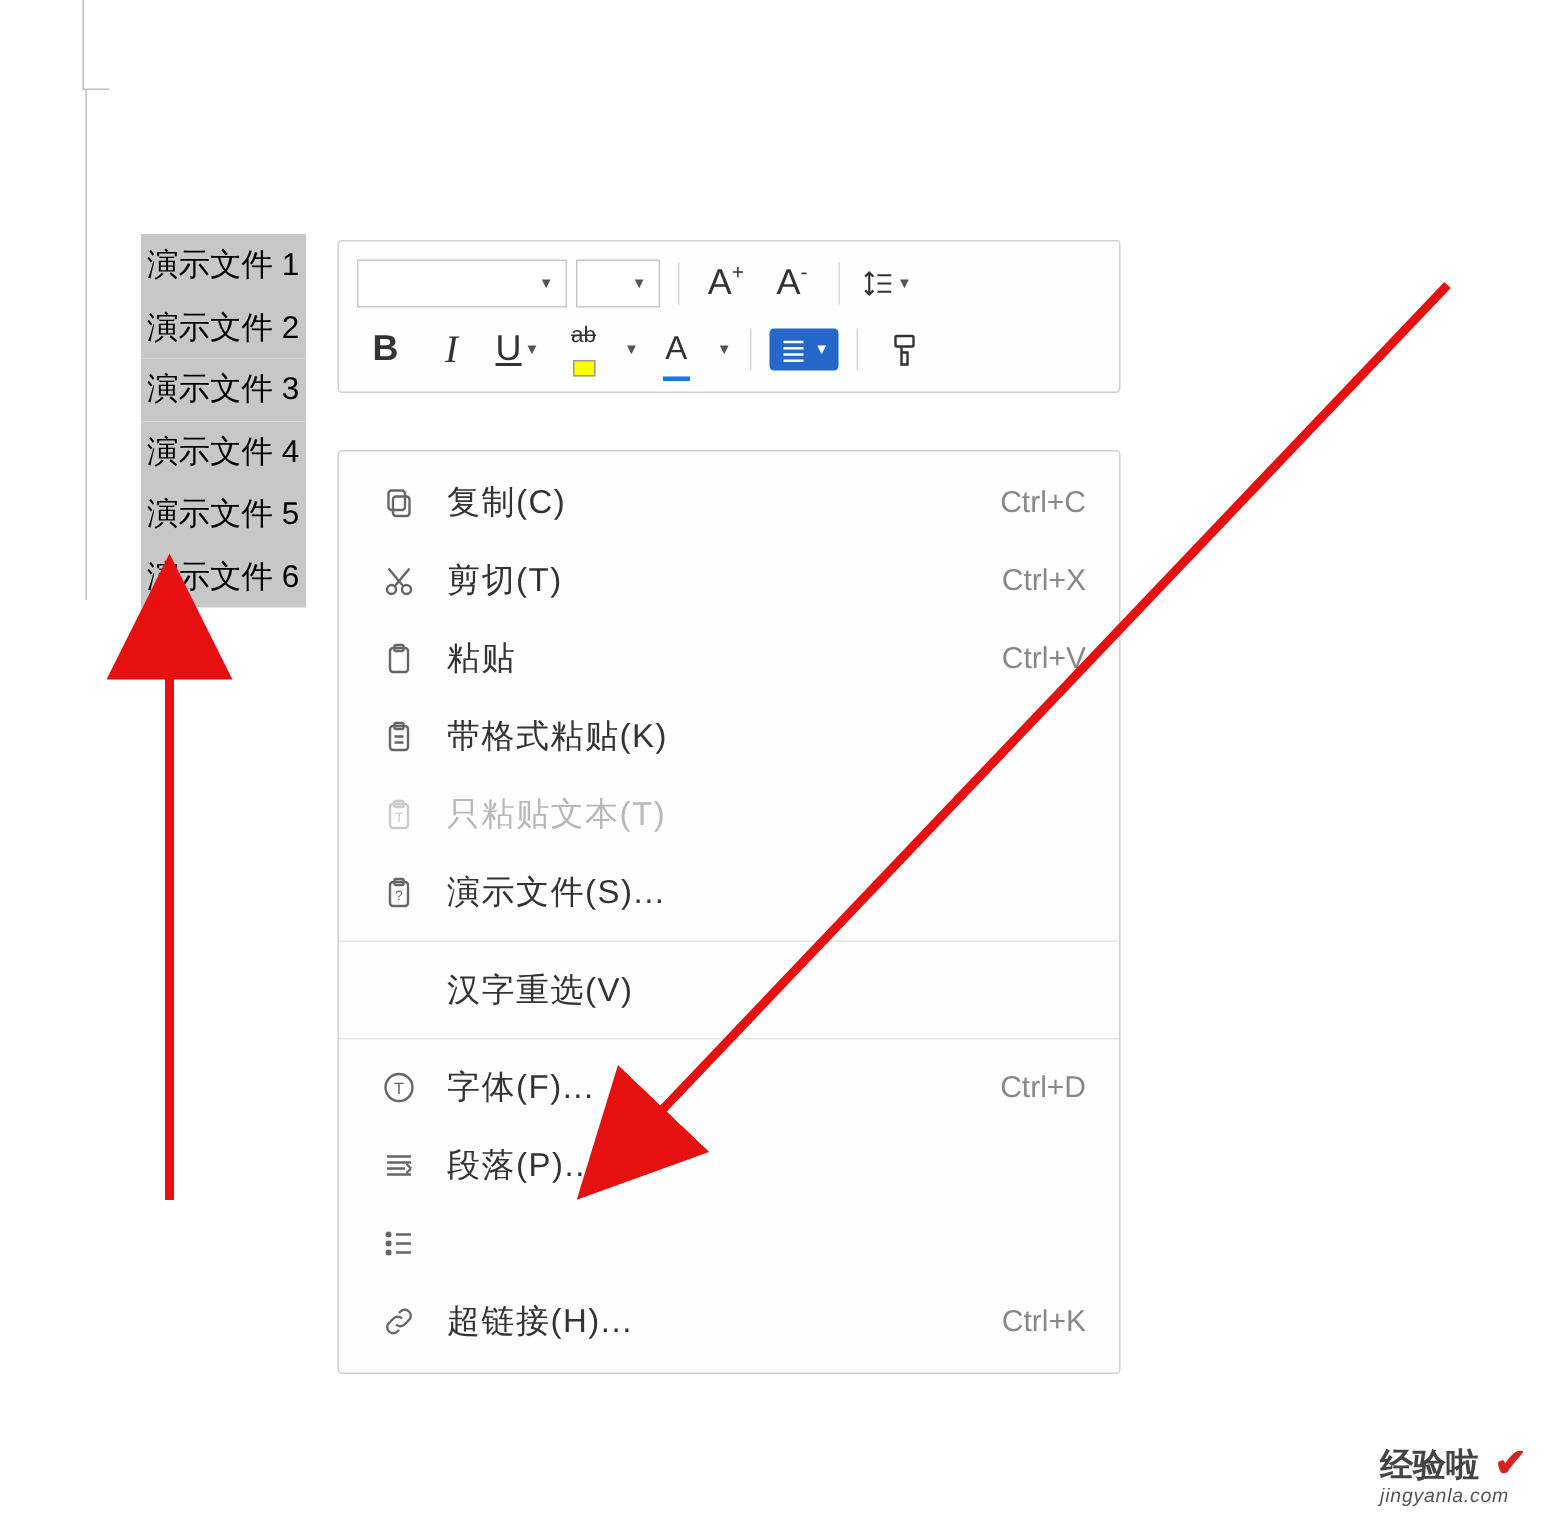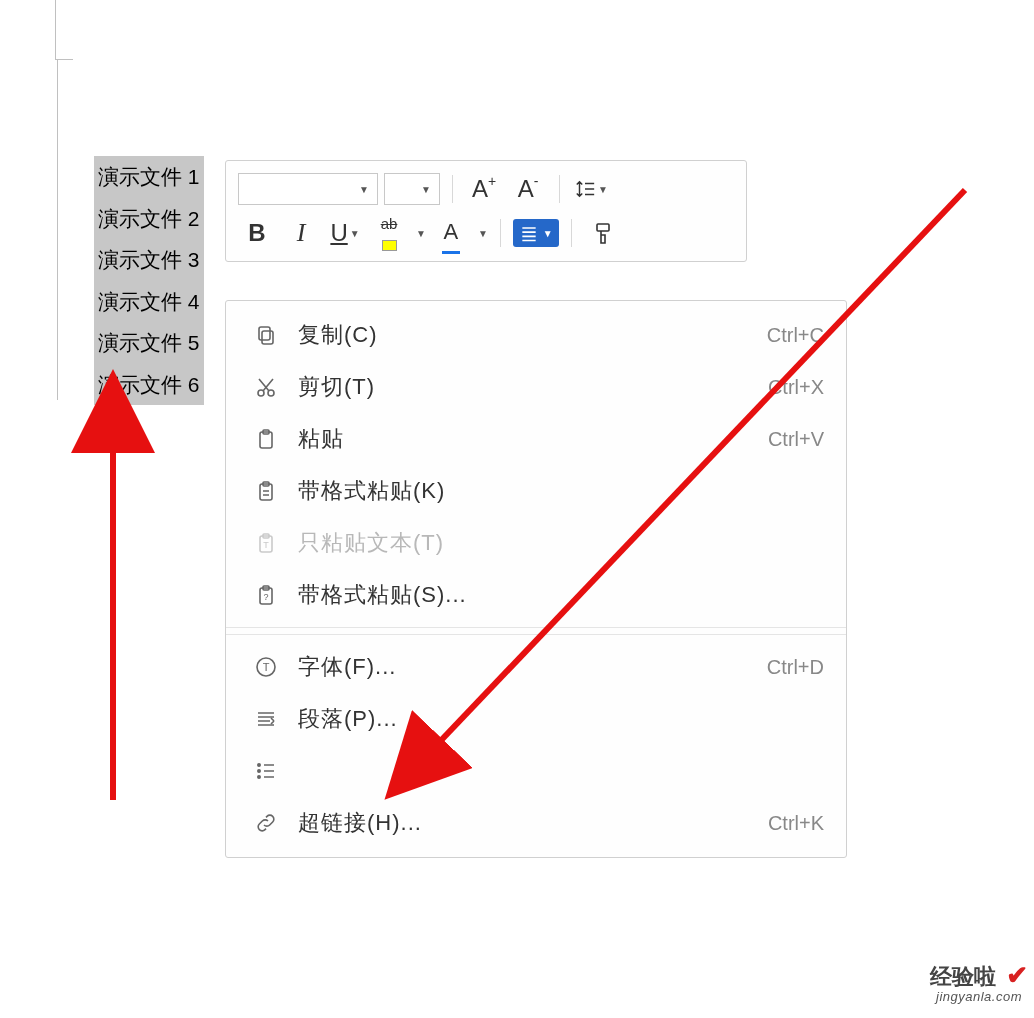--- a/index.html
+++ b/index.html
@@ -104,21 +104,21 @@
     }
     .mt-align-active {
       background:#2568c9;color:#fff;border-radius:3px;padding:4px 6px;display:flex;align-items:center;gap:4px;
     }
     
     
     .context-menu {
       position: absolute;
       top: 300px;
       left: 225px;
-      width: 622px;
+      width: 522px;
       border: 1px solid #d0d0d0;
       border-radius: 3px;
       background: #fefefe;
       padding: 8px 0;
     }
     .cm-item {
       display: flex;
       align-items: center;
       height: 52px;
       padding: 0 22px;
@@ -147,23 +147,23 @@
       position: absolute;
       top: 0; left: 0;
       width: 1034px;
       height: 1018px;
       pointer-events: none;
     }
     
     
     .watermark {
       position: absolute;
-      right: 6px;
+      right: 16px;
       bottom: 14px;
-      text-align: center;
+      text-align: left;
       line-height: 1.1;
     }
     .wm-top {
       font-size: 22px;
       font-weight: bold;
       color: #444;
     }
     .wm-check { color: #d82121; font-size: 26px; margin-left: 4px;}
     .wm-bottom { font-size: 13px; color: #555; letter-spacing: 0.5px; font-style: italic;}
     
@@ -299,23 +299,27 @@
     <span class="cm-label">只粘贴文本(T)</span>
   </div>
   <div class="cm-item">
     <span class="cm-icon">
       <svg width="24" height="24" viewBox="0 0 24 24" class="ico">
           <rect x="6" y="5" width="12" height="16" rx="2"></rect>
           <rect x="9" y="3" width="6" height="4" rx="1"></rect>
           <text x="12" y="17" font-size="9" text-anchor="middle" fill="currentColor" stroke="none">?</text>
         </svg>
     </span>
-    <span class="cm-label">带格式粘贴(S)...</span>
+    <span class="cm-label">演示文件(S)...</span>
   </div>
   <div class="cm-sep"></div>
+  <div class="cm-item">
+    <span class="cm-icon"></span>
+    <span class="cm-label">汉字重选(V)</span>
+  </div>
   <div class="cm-sep"></div>
   <div class="cm-item">
     <span class="cm-icon">
       <svg width="24" height="24" viewBox="0 0 24 24" class="ico">
           <circle cx="12" cy="12" r="9"></circle>
           <text x="12" y="16" font-size="11" text-anchor="middle" fill="currentColor" stroke="none">T</text>
         </svg>
     </span>
     <span class="cm-label">字体(F)...</span>
     <span class="cm-shortcut">Ctrl+D</span>

